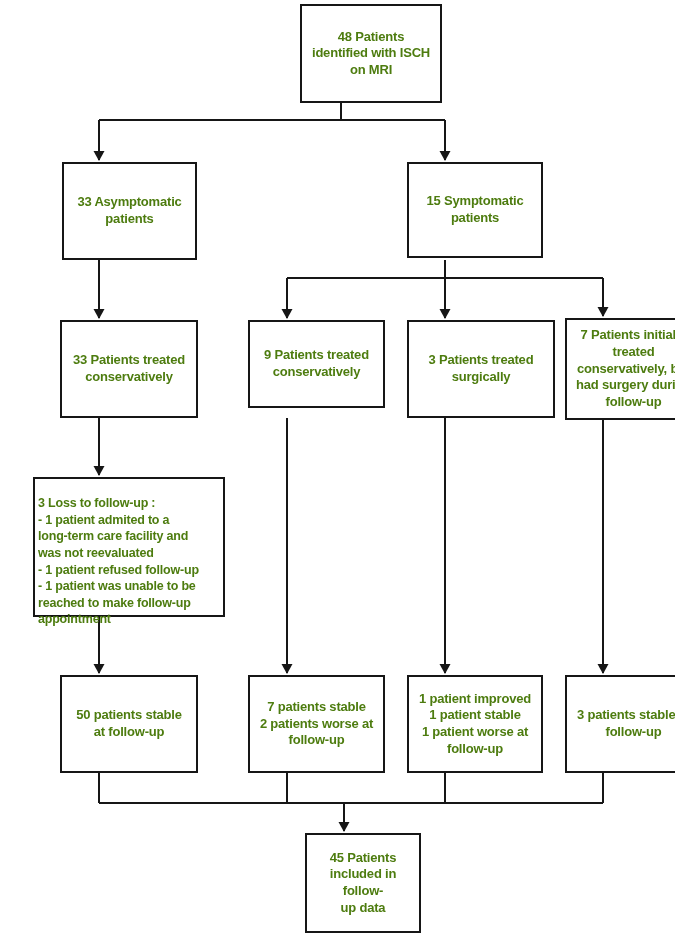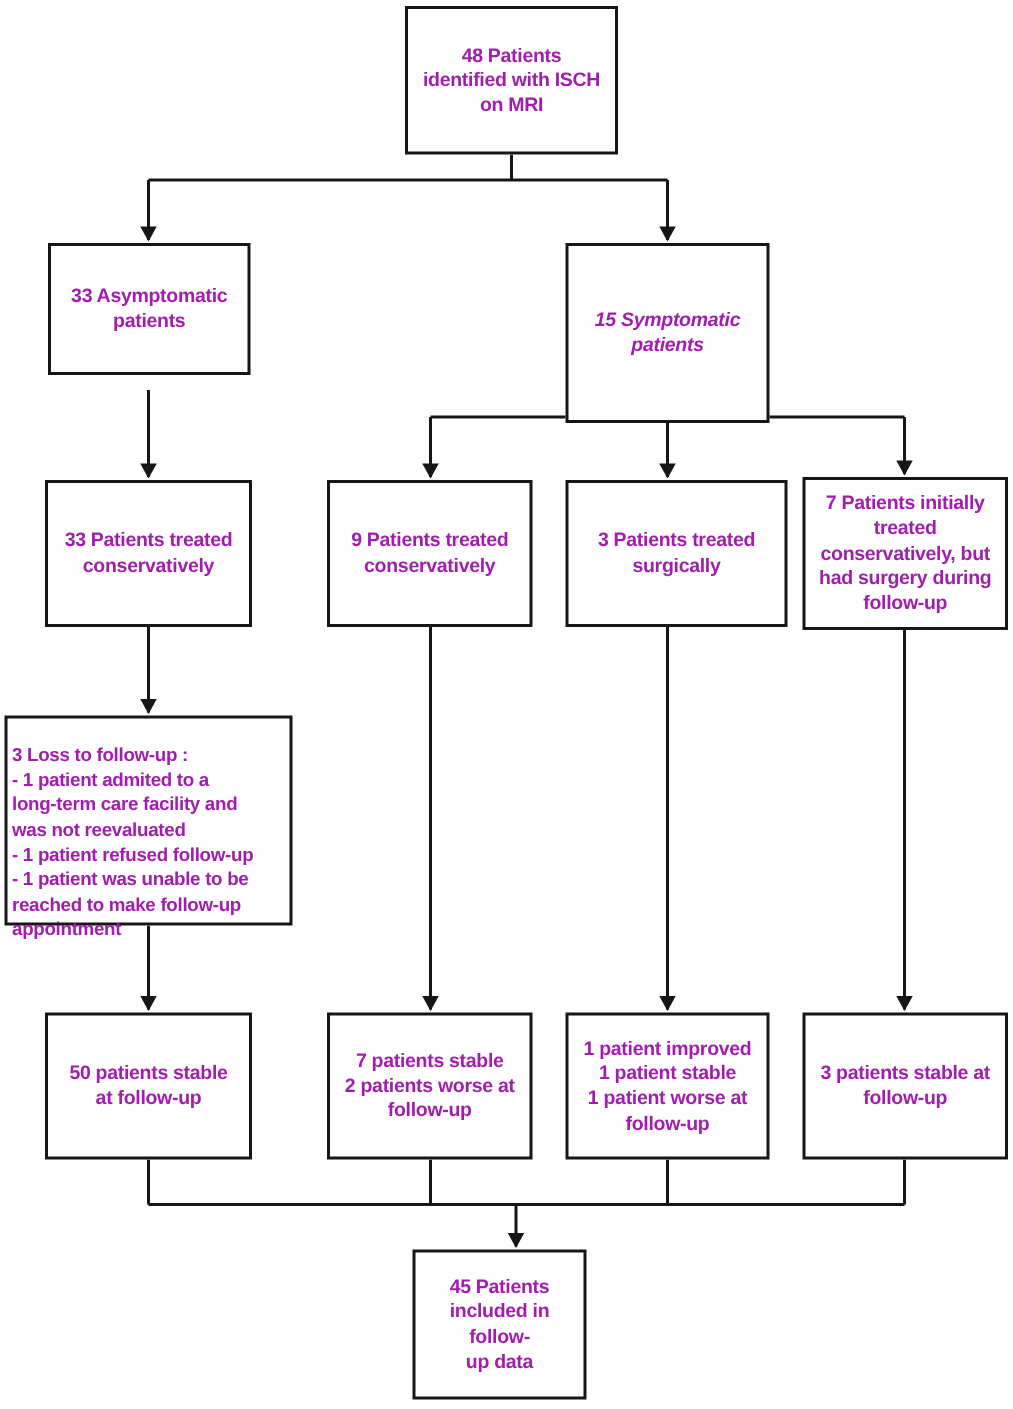--- a/index.html
+++ b/index.html
@@ -24,22 +24,23 @@
     background: #ffffff;
     display: flex;
     align-items: center;
     justify-content: center;
     text-align: center;
     white-space: pre-line;
     font-weight: bold;
     font-size: 13px;
     line-height: 1.28;
     letter-spacing: -0.2px;
-    color: #a21caf;
+    color: #4d7c0f;
     padding: 3px;
+    margin-left: 30px;
   }
   .node.note {
     align-items: flex-start;
     justify-content: flex-start;
     text-align: left;
     font-size: 12.5px;
     line-height: 1.33;
     padding: 16px 3px;
   }
 </style>
@@ -83,30 +84,30 @@
       <path d="M603,773 V803"></path>
       <path d="M99,803 H603"></path>
       <path d="M344,803 V831" marker-end="url(#arrow)"></path>
     </g>
   </svg>
 
   <div class="node" style="left:270px; top:4px;  width:142px; height:99px;">48 Patients
 identified with ISCH
 on MRI</div>
 
-  <div class="node" style="left:32px;  top:162px; width:135px; height:88px;">33 Asymptomatic
+  <div class="node" style="left:32px;  top:162px; width:135px; height:98px;">33 Asymptomatic
 patients</div>
 
-  <div class="node" style="left:377px; top:162px; width:136px; height:120px;font-style:italic;">15 Symptomatic
+  <div class="node" style="left:377px; top:162px; width:136px; height:96px;">15 Symptomatic
 patients</div>
 
   <div class="node" style="left:30px;  top:320px; width:138px; height:98px;">33 Patients treated
 conservatively</div>
 
-  <div class="node" style="left:218px; top:320px; width:137px; height:98px;">9 Patients treated
+  <div class="node" style="left:218px; top:320px; width:137px; height:88px;">9 Patients treated
 conservatively</div>
 
   <div class="node" style="left:377px; top:320px; width:148px; height:98px;">3 Patients treated
 surgically</div>
 
   <div class="node" style="left:535px; top:318px; width:137px; height:102px;">7 Patients initially
 treated
 conservatively, but
 had surgery during
 follow-up</div>

